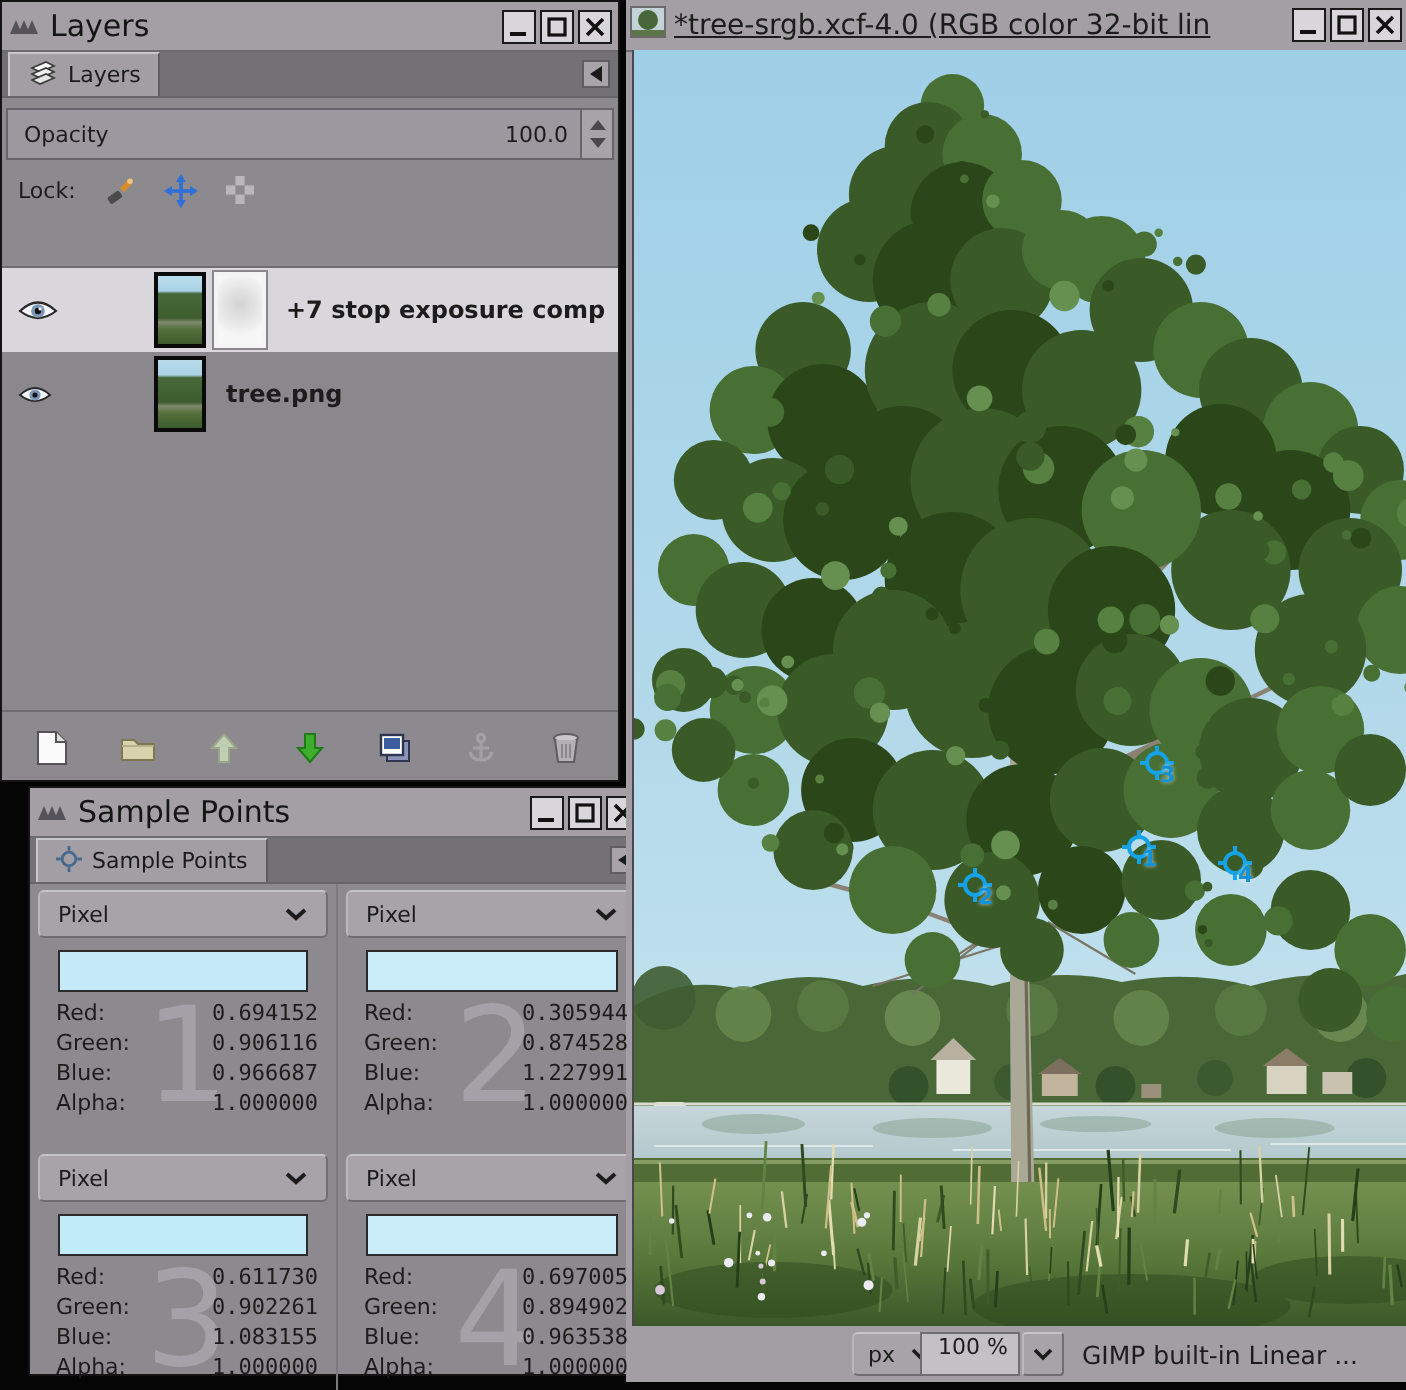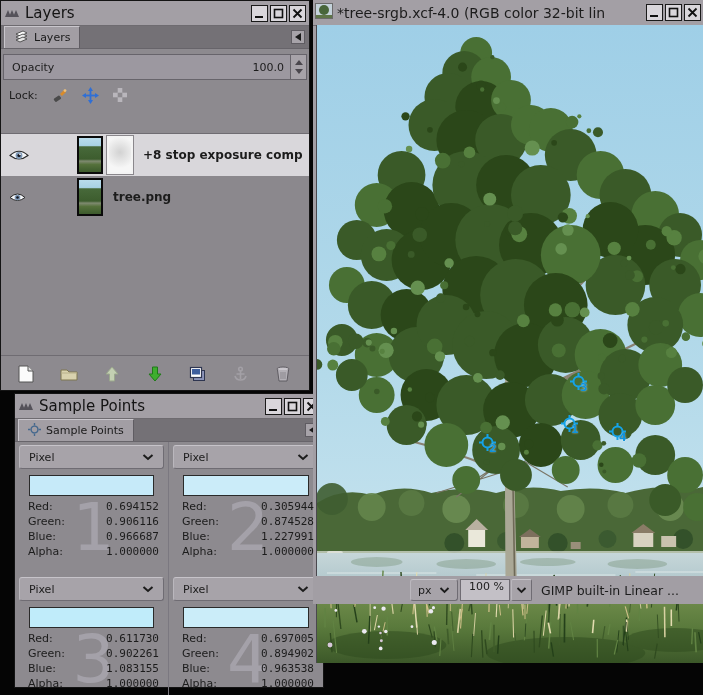--- a/index.html
+++ b/index.html
@@ -53,29 +53,29 @@
   .sp-cell{padding:3px 3px 0 3px;position:relative;}
   .sp-cell.colL{border-right:1px solid #7b7880;}
   .sp-dd{justify-content:space-between;margin:0 1px;}
   .sp-swatch{height:19px;margin:6px 11px 0;border:1px solid #2a2a2a;background:#c8ecfa;}
   .sp-vals{position:relative;margin:3px 6px 0 10px;padding-bottom:4px;}
   .sp-vrow{display:flex;justify-content:space-between;line-height:15px;position:relative;z-index:2;}
   .sp-vrow .vv{font-family:"DejaVu Sans Mono","Liberation Mono",monospace;font-size:11px;}
   .watermark{position:absolute;left:50%;top:50%;transform:translate(-50%,-54%);font-size:66px;color:#a4a1a9;z-index:1;line-height:1;}
   .sp-cell.row2{padding-top:14px;}
   
-  .img-window{left:313px;top:0;width:390px;height:604px;background:#a29ea4;border:none;}
+  .img-window{left:313px;top:0;width:390px;height:691px;background:#a29ea4;border:none;text-decoration:underline;}
   .img-titlebar{height:25px;background:#a39fa5;display:flex;align-items:center;gap:4px;padding:0 2px;border-bottom:1px solid #6e6b70;}
   .img-titlebar .ttl{font-size:14px;white-space:nowrap;overflow:hidden;flex:1 1 auto;}
   .canvas{position:absolute;left:3px;top:25px;right:0;height:638px;background:#9ccbe2;border-left:1px solid #4a484e;overflow:hidden;}
   .canvas svg.photo{display:block;width:100%;height:100%;}
   .marker{position:absolute;width:17px;height:17px;z-index:5;}
   .marker-label{position:absolute;left:10px;top:8px;font-size:11px;font-weight:bold;color:#1193dc;text-shadow:0 0 2px rgba(255,255,255,.7);}
   .statusbar{position:absolute;left:0;right:0;bottom:0;height:28px;background:#a29ea4;}
-  .sb-px{position:absolute;left:97px;top:3px;width:48px;height:22px;justify-content:space-between;padding:0 7px;}
+  .sb-px{position:absolute;left:113px;top:3px;width:48px;height:22px;justify-content:space-between;padding:0 7px;}
   .sb-zoom{position:absolute;left:147px;top:3px;width:50px;height:22px;background:#c3c0c6;border:1px solid #6f6c73;
            box-sizing:border-box;display:flex;justify-content:flex-end;padding:0 5px;}
   .sb-zoombtn{position:absolute;left:198px;top:3px;width:21px;height:22px;border-radius:2px;justify-content:center;padding:0;}
   .sb-msg{position:absolute;left:228px;top:0;height:28px;display:flex;align-items:center;font-size:12.5px;white-space:nowrap;}
 </style>
 </head>
 <body>
 
 <div class="win" style="left:0;top:0;width:310px;height:391px;">
   <div class="titlebar">
@@ -174,21 +174,21 @@
         <svg width="20" height="13">
             <path d="M1 6.5 Q10 -2 19 6.5 Q10 13.5 1 6.5 Z" fill="#f4f6f9" stroke="#2a2a2a" stroke-width="1.1"></path>
             <circle cx="10" cy="6.5" r="3.4" fill="#7d97b5"></circle>
             <circle cx="10" cy="6.5" r="1.6" fill="#14141c"></circle>
             <circle cx="11" cy="5.4" r="0.8" fill="#fff"></circle>
           </svg>
       </span>
       <span class="indent"></span>
       <span class="thumb"></span>
       <span class="thumb mask"></span>
-      <span class="lname">+8 stop exposure comp</span>
+      <span class="lname">+7 stop exposure comp</span>
     </div>
     <div class="layer-row">
       <span class="eye">
         <svg width="17" height="11">
             <path d="M1 5.5 Q8.5 -1.5 16 5.5 Q8.5 11.5 1 5.5 Z" fill="#f4f6f9" stroke="#2a2a2a" stroke-width="1"></path>
             <circle cx="8.5" cy="5.5" r="2.8" fill="#7d97b5"></circle>
             <circle cx="8.5" cy="5.5" r="1.3" fill="#14141c"></circle>
           </svg>
       </span>
       <span class="indent"></span>

